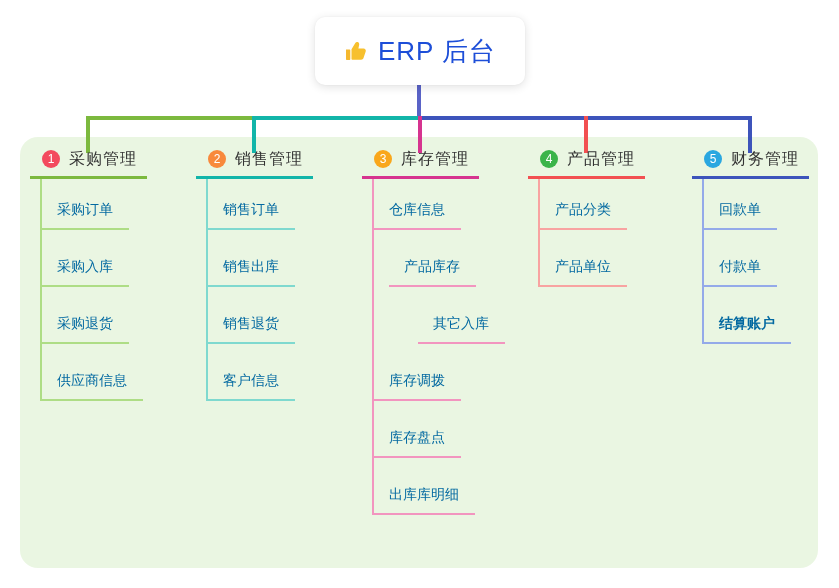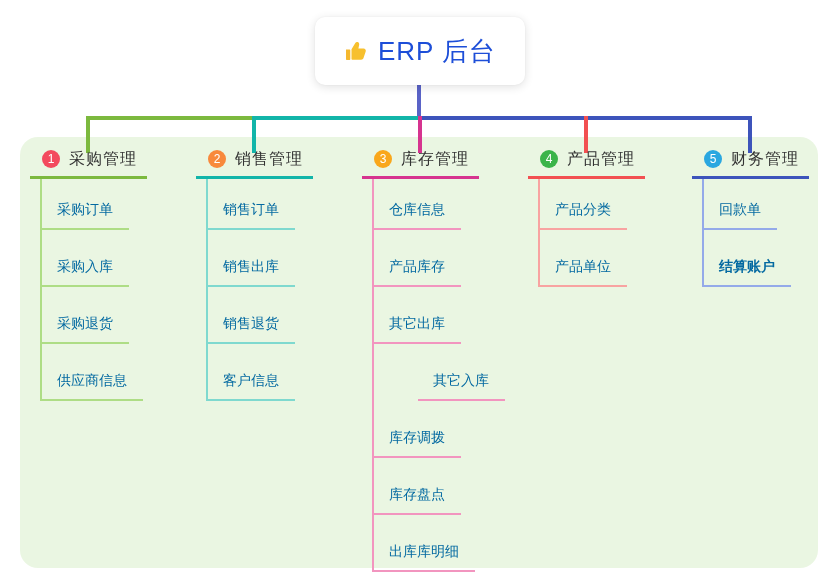--- a/index.html
+++ b/index.html
@@ -113,25 +113,22 @@
       </div>
       <div class="branch" style="left: 362px; top: 148px;">
         <div class="branch-header" style="border-bottom-color: rgb(214, 52, 143);">
           <span class="badge" style="background: rgb(249, 167, 27);">3</span>
           <span class="branch-label">库存管理</span>
         </div>
         <div class="children" style="border-left-color: rgb(242, 149, 191);">
           <div class="child" style="border-bottom-color: rgb(242, 149, 191);">
             <span class="child-label">仓库信息</span>
           </div>
-          <div class="child" style="border-bottom-color: rgb(242, 149, 191);">
+          <div class="child" style="border-bottom-color: rgb(242, 149, 191); margin-left: 15px;">
             <span class="child-label">产品库存</span>
-          </div>
-          <div class="child" style="border-bottom-color: rgb(242, 149, 191);">
-            <span class="child-label">其它出库</span>
           </div>
           <div class="child" style="border-bottom-color: rgb(242, 149, 191); margin-left: 44px;">
             <span class="child-label">其它入库</span>
           </div>
           <div class="child" style="border-bottom-color: rgb(242, 149, 191);">
             <span class="child-label">库存调拨</span>
           </div>
           <div class="child" style="border-bottom-color: rgb(242, 149, 191);">
             <span class="child-label">库存盘点</span>
           </div>
@@ -156,19 +153,22 @@
       </div>
       <div class="branch" style="left: 692px; top: 148px;">
         <div class="branch-header" style="border-bottom-color: rgb(61, 84, 187);">
           <span class="badge" style="background: rgb(42, 167, 224);">5</span>
           <span class="branch-label">财务管理</span>
         </div>
         <div class="children" style="border-left-color: rgb(148, 170, 233);">
           <div class="child" style="border-bottom-color: rgb(148, 170, 233); align-items: flex-end;">
             <span class="child-label">回款单</span>
           </div>
+          <div class="child" style="border-bottom-color: rgb(148, 170, 233);">
+            <span class="child-label">付款单</span>
+          </div>
           <div class="child" style="border-bottom-color: rgb(148, 170, 233); font-weight: bold;">
             <span class="child-label">结算账户</span>
           </div>
         </div>
       </div>
     </div>
 </div>
 
 </body></html>

